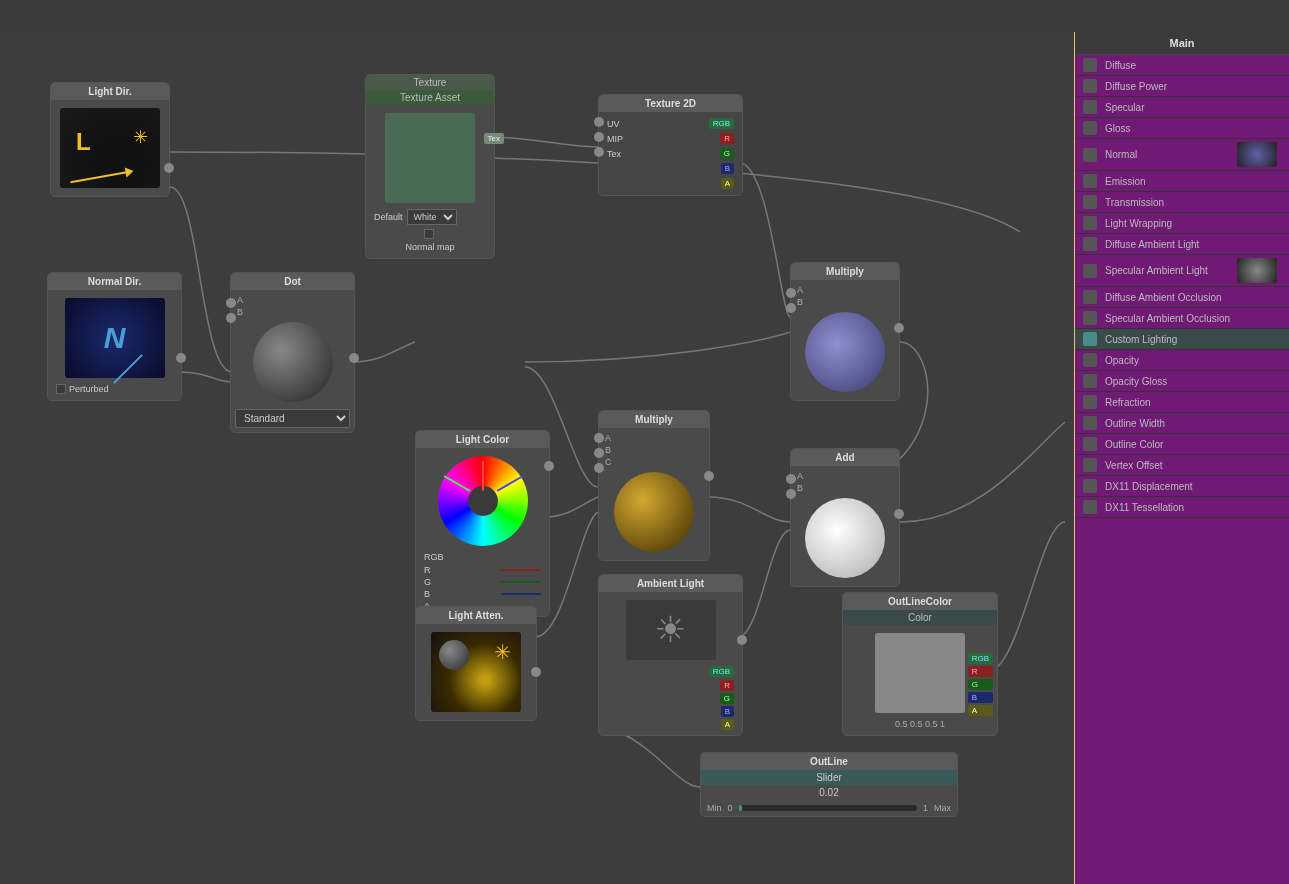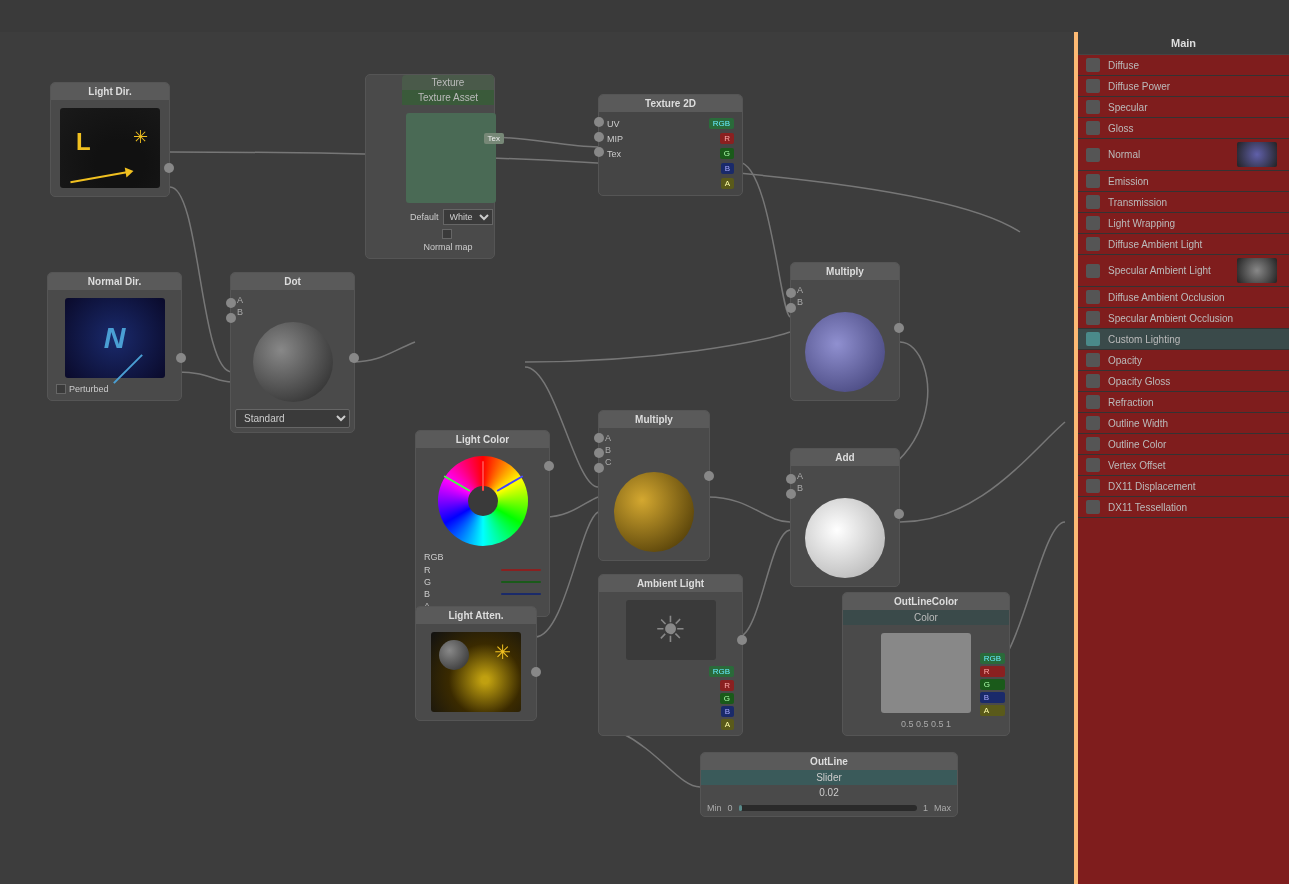--- a/index.html
+++ b/index.html
@@ -109,21 +109,20 @@
     
     #node-clamp {
       left: 415px; top: 250px;
       width: 110px;
     }
 
     
     #node-texture {
       left: 365px; top: 42px;
       width: 125px;
-      padding-left: 36px;
     }
 
     
     #node-texture2d {
       left: 598px; top: 62px;
       width: 140px;
       background: #454545;
     }
 
     
@@ -499,21 +498,21 @@
       <div style="display:flex;justify-content:flex-end;padding:1px 4px;font-size:9px;">
         <span style="background:#1a2a6a;color:#aaf;font-size:8px;padding:1px 4px;border-radius:2px;">B</span>
       </div>
       <div style="display:flex;justify-content:flex-end;padding:1px 4px;font-size:9px;">
         <span style="background:#5a5a1a;color:#ffa;font-size:8px;padding:1px 4px;border-radius:2px;">A</span>
       </div>
     </div>
     <div class="port-out" style="top:60px;"></div>
   </div>
 
-  <div class="node" id="node-outline-color" style="left:842px;top:560px;width:168px;">
+  <div class="node" id="node-outline-color" style="left:842px;top:560px;width:156px;">
     <div class="node-header">OutLineColor</div>
     <div style="background:#3a4a4a;padding:2px 7px;font-size:10px;color:#bbb;text-align:center;">Color</div>
     <div style="padding:4px;position:relative;">
       <div style="width:90px;height:80px;background:#888;border-radius:3px;margin:4px auto;"></div>
       <div style="position:absolute;right:4px;top:28px;display:flex;flex-direction:column;gap:2px;">
         <span style="background:#2a6a3a;color:#6ef;font-size:8px;padding:1px 4px;border-radius:2px;">RGB</span>
         <span style="background:#8a2020;color:#faa;font-size:8px;padding:1px 4px;border-radius:2px;">R</span>
         <span style="background:#1a5a1a;color:#afa;font-size:8px;padding:1px 4px;border-radius:2px;">G</span>
         <span style="background:#1a2a6a;color:#aaf;font-size:8px;padding:1px 4px;border-radius:2px;">B</span>
         <span style="background:#5a5a1a;color:#ffa;font-size:8px;padding:1px 4px;border-radius:2px;">A</span>
@@ -530,21 +529,21 @@
       <span>Min</span>
       <span>0</span>
       <div style="flex:1;height:6px;background:#2a2a2a;border-radius:3px;position:relative;cursor:pointer;">
         <div style="height:6px;background:#5a8a8a;border-radius:3px;width:2%;"></div>
       </div>
       <span>1</span>
       <span>Max</span>
     </div>
   </div>
 
-  <div id="panel-main" style="position:absolute;right:0;top:0;width:215px;background:#7f1d1d;border-left:4px solid #fdba74;height:100%;overflow-y:auto;">
+  <div id="panel-main" style="position:absolute;right:0;top:0;width:215px;background:#701a75;border-left:1px solid #fdba74;height:100%;overflow-y:auto;">
     <div class="panel-header">Main</div>
 
     <div class="panel-item">
       <div class="panel-dot"></div>
       <span>Diffuse</span>
     </div>
     <div class="panel-item">
       <div class="panel-dot"></div>
       <span>Diffuse Power</span>
     </div>

